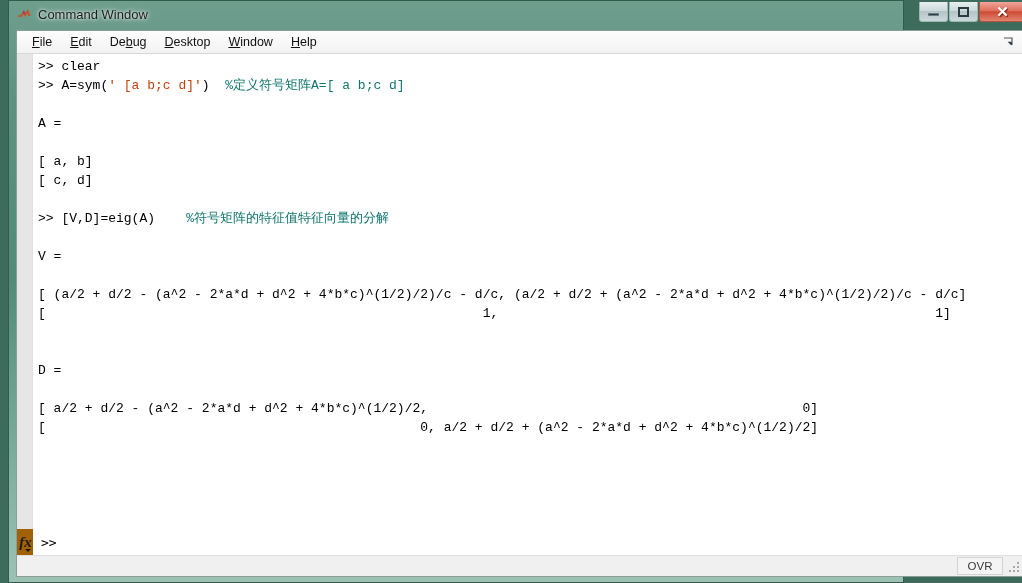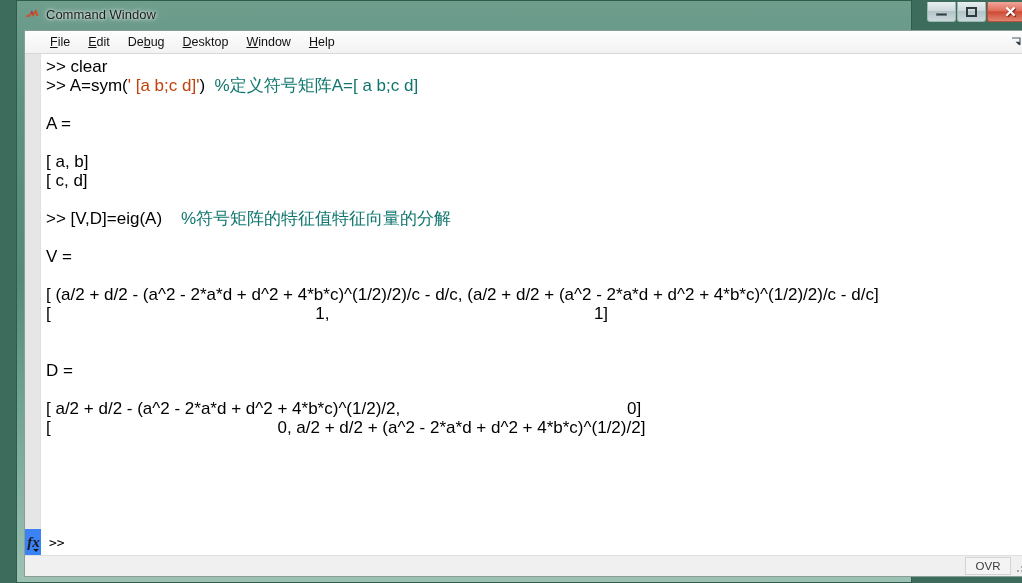--- a/index.html
+++ b/index.html
@@ -14,21 +14,21 @@
     position: relative;
     width: 1022px;
     height: 583px;
     overflow: hidden;
     background: #3d6b5c;
   }
 
   
   .frame {
     position: absolute;
-    left: 16px; top: 0;
+    left: 8px; top: 0;
     width: 896px;
     height: 583px;
     box-sizing: border-box;
     background: linear-gradient(180deg,
         #6f9e8d 0%,
         #5e9181 18%,
         #538a78 48%,
         #74a695 72%,
         #9dc2b4 100%);
     border: 1px solid #2f5d4d;
@@ -123,21 +123,21 @@
   .menubar {
     position: absolute;
     left: 0; top: 0;
     width: 100%;
     height: 23px;
     background: linear-gradient(180deg, #fdfdfd 0%, #f2f2f2 100%);
     border-bottom: 1px solid #d5d9db;
     box-sizing: border-box;
     display: flex;
     align-items: center;
-    padding-left: 16px;
+    padding-left: 6px;
   }
   .menu-item {
     font-family: "Liberation Sans", sans-serif;
     font-size: 12.5px;
     color: #111111;
     padding: 2px 9px 3px 9px;
     white-space: nowrap;
     cursor: default;
   }
   .menu-item u { text-decoration: underline; }
@@ -169,22 +169,22 @@
     border-right: 1px solid #e0e0e0;
     box-sizing: border-box;
   }
   .cmd-scroll {
     position: absolute;
     left: 16px; top: 0; right: 0; bottom: 0;
     overflow: hidden;
     background: #ffffff;
   }
   .cmd-text {
-    font-family: Liberation Sans, sans-serif;
-    font-size: 17px;
+    font-family: Liberation Mono, monospace;
+    font-size: 13px;
     line-height: 19px;
     color: #000000;
     white-space: pre;
     padding: 3px 0 0 5px;
     letter-spacing: 0px;
   }
   .ln { display: block; min-height: 19px; }
   .tok-str { color: #c2410c; }
   .tok-cmt { color: #0f766e; }
   .prompt { color: #000000; }
@@ -195,21 +195,21 @@
     left: 0;
     bottom: 0;
     width: 100%;
     height: 26px;
     display: flex;
     align-items: center;
   }
   .fx-box {
     width: 16px;
     height: 100%;
-    background: #3b82f6;
+    background: #a16207;
     display: flex;
     align-items: center;
     justify-content: center;
     position: relative;
     flex: none;
   }
   .fx-glyph {
     font-family: "Liberation Serif", serif;
     font-style: italic;
     font-weight: bold;

